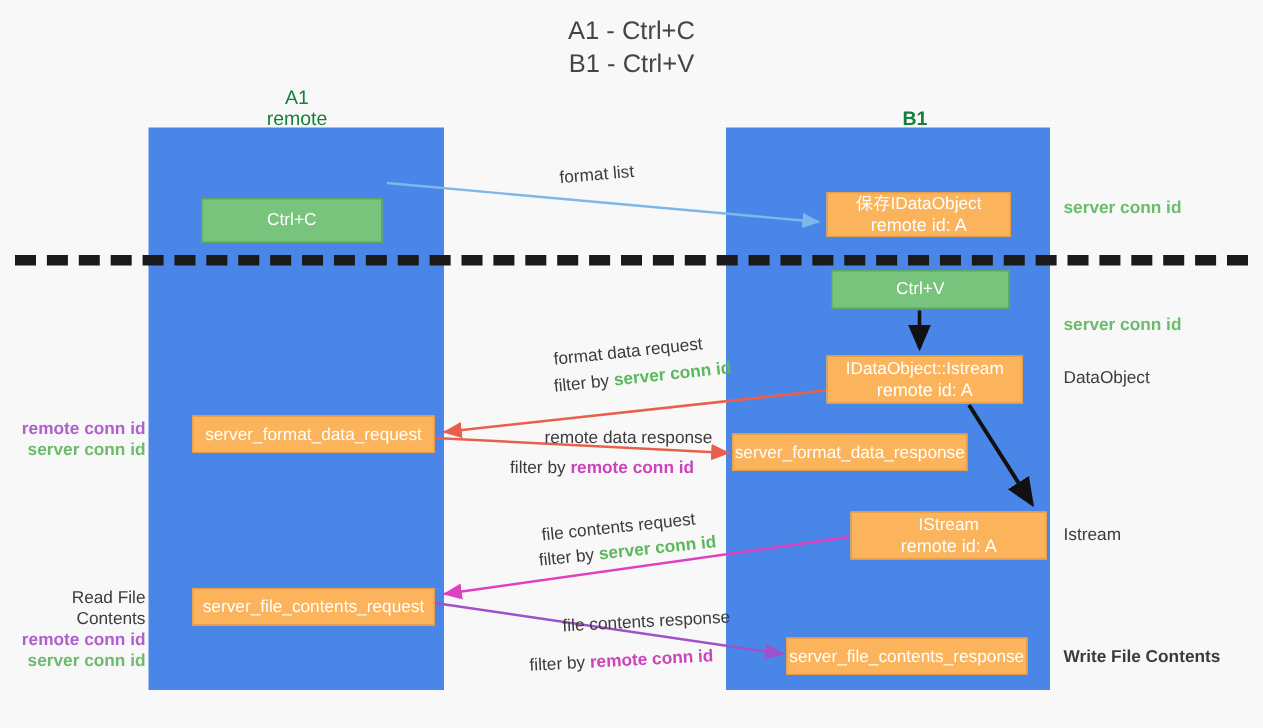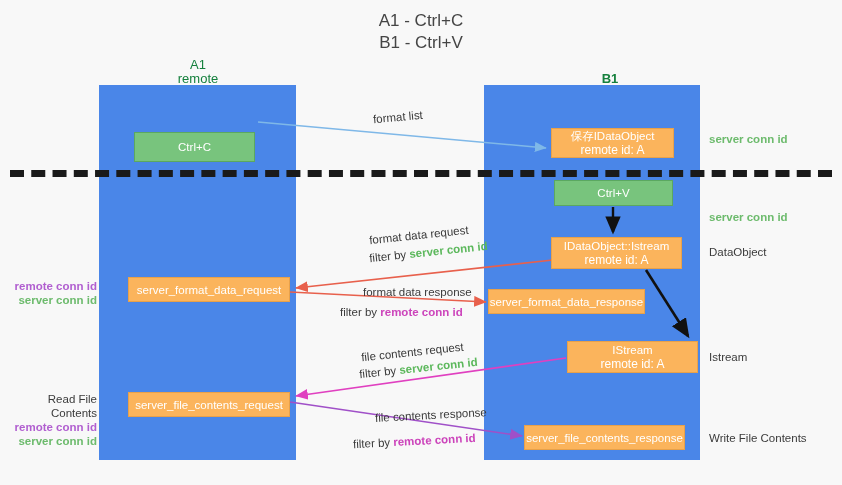--- a/index.html
+++ b/index.html
@@ -163,41 +163,41 @@
   </div>
 
   <div class="abs side-lbl c-server" style="left:709px;top:132px;">server conn id</div>
 
   <div class="abs side-lbl c-server" style="left:709px;top:210px;">server conn id</div>
 
   <div class="abs side-lbl c-dark" style="left:709px;top:245px;">DataObject</div>
 
   <div class="abs side-lbl c-dark" style="left:709px;top:350px;">Istream</div>
 
-  <div class="abs side-lbl c-dark" style="left:709px;top:431px;">Write File Contents</div>
+  <div class="abs side-lbl c-dark" style="left:709px;top:431px;font-weight:bold;">Write File Contents</div>
 
   <div class="abs" style="left:5px;top:279px;width:92px;text-align:right;">
     <div class="side-lbl c-remote">remote conn id</div>
     <div class="side-lbl c-server">server conn id</div>
   </div>
 
   <div class="abs" style="left:3px;top:392px;width:94px;text-align:right;">
     <div class="side-lbl c-dark">Read File Contents</div>
     <div class="side-lbl c-remote">remote conn id</div>
     <div class="side-lbl c-server">server conn id</div>
   </div>
 
   <div class="abs edge-lbl" style="left:373px;top:110px;transform:rotate(-5deg);">format list</div>
 
   <div class="abs edge-lbl" style="left:369px;top:228px;transform:rotate(-6deg);">format data request</div>
   <div class="abs edge-lbl" style="left:369px;top:245px;transform:rotate(-6deg);">
     <span>filter by </span><span class="hi-server">server conn id</span>
   </div>
 
-  <div class="abs edge-lbl" style="left:363px;top:285px;">format data response</div>
+  <div class="abs edge-lbl" style="left:363px;top:285px;">remote data response</div>
   <div class="abs edge-lbl" style="left:340px;top:305px;">
     <span>filter by </span><span class="hi-remote">remote conn id</span>
   </div>
 
   <div class="abs edge-lbl" style="left:361px;top:345px;transform:rotate(-6deg);">file contents request</div>
   <div class="abs edge-lbl" style="left:359px;top:361px;transform:rotate(-6deg);">
     <span>filter by </span><span class="hi-server">server conn id</span>
   </div>
 
   <div class="abs edge-lbl" style="left:375px;top:408px;transform:rotate(-3deg);">file contents response</div>

